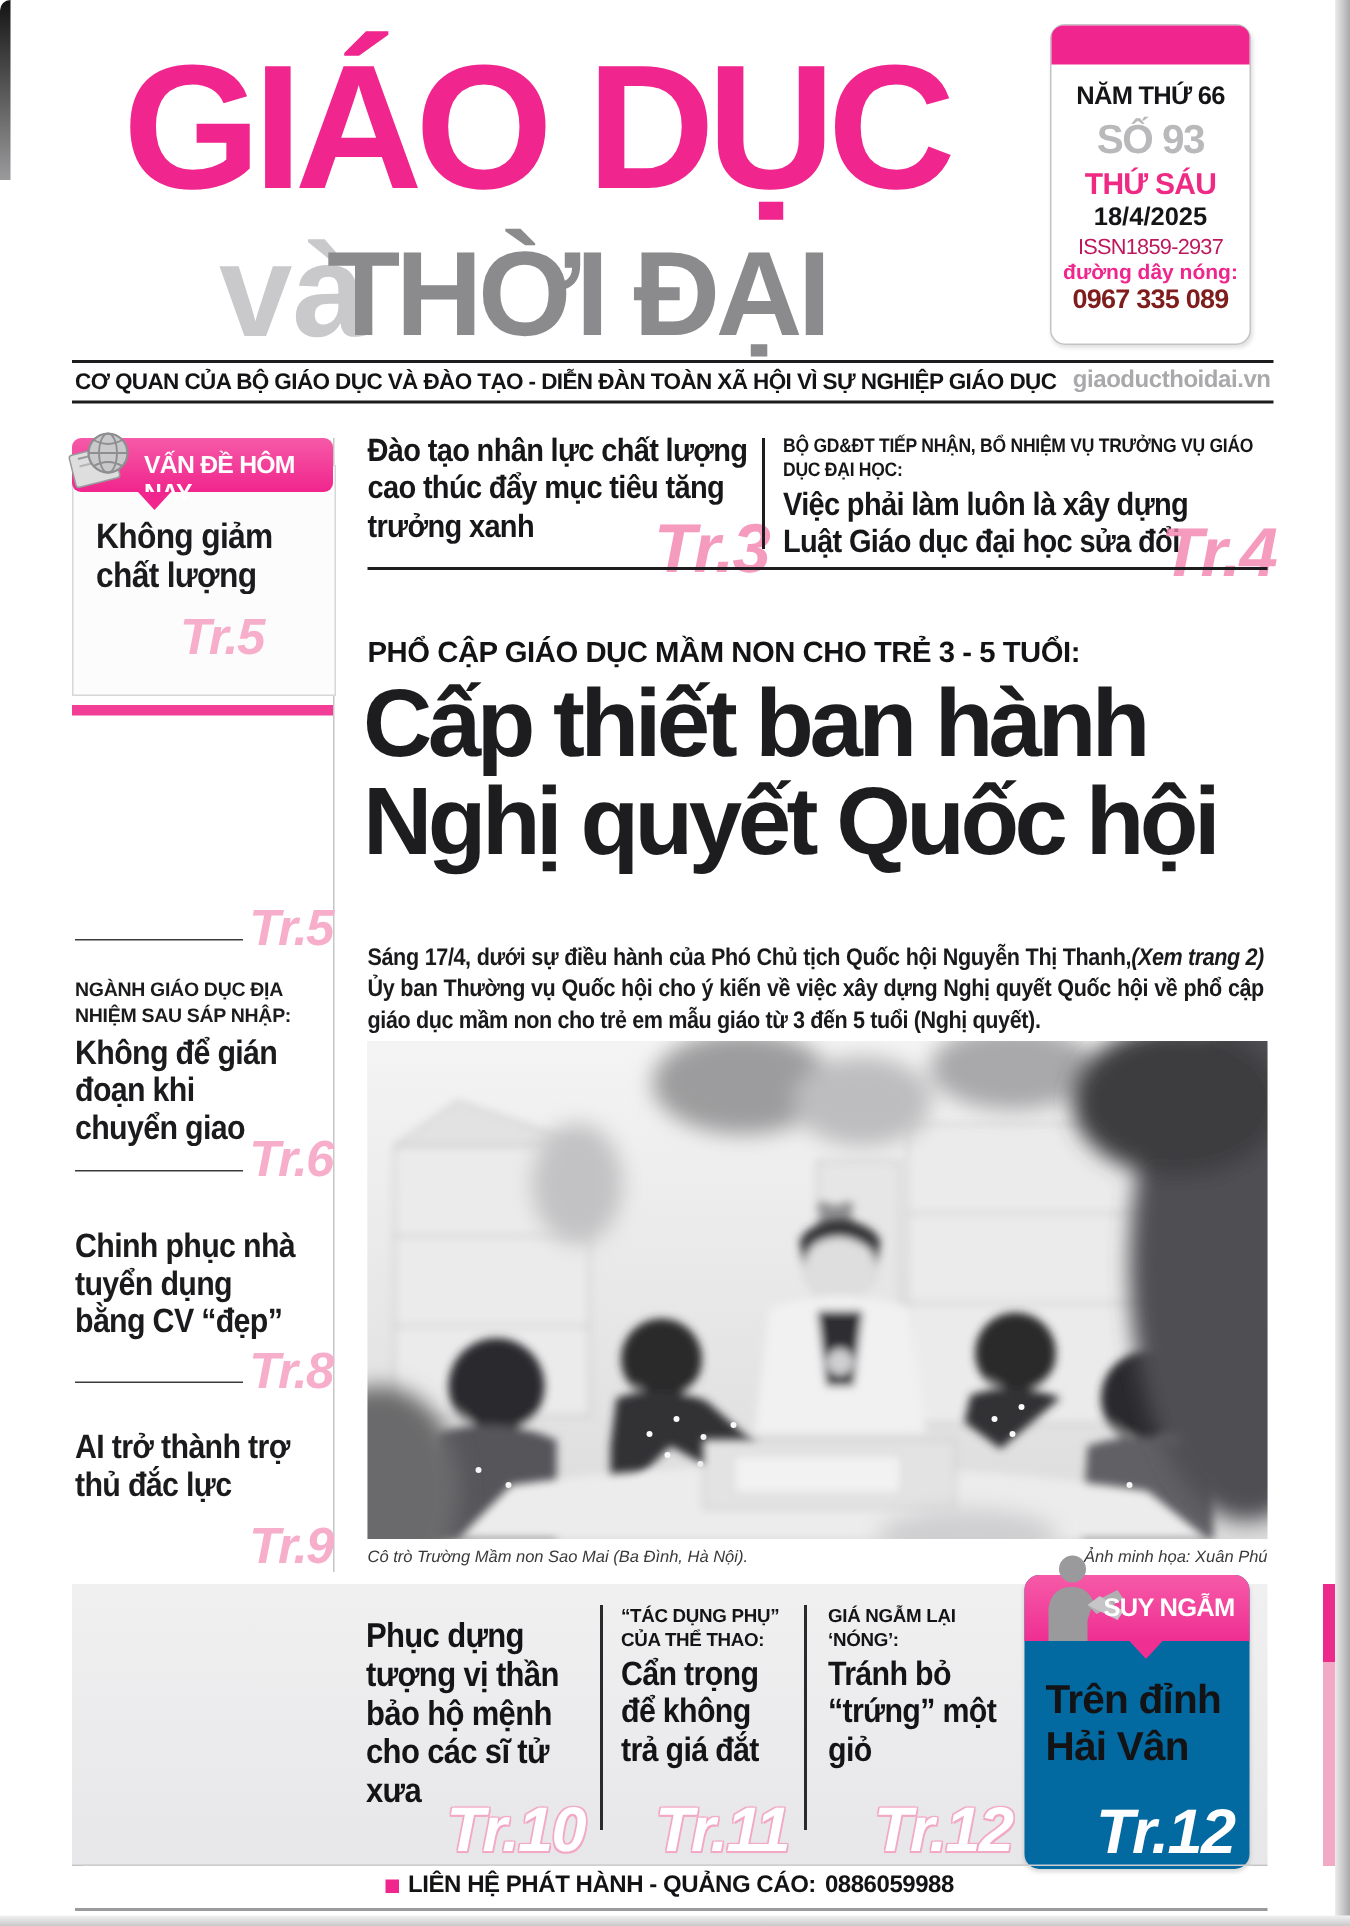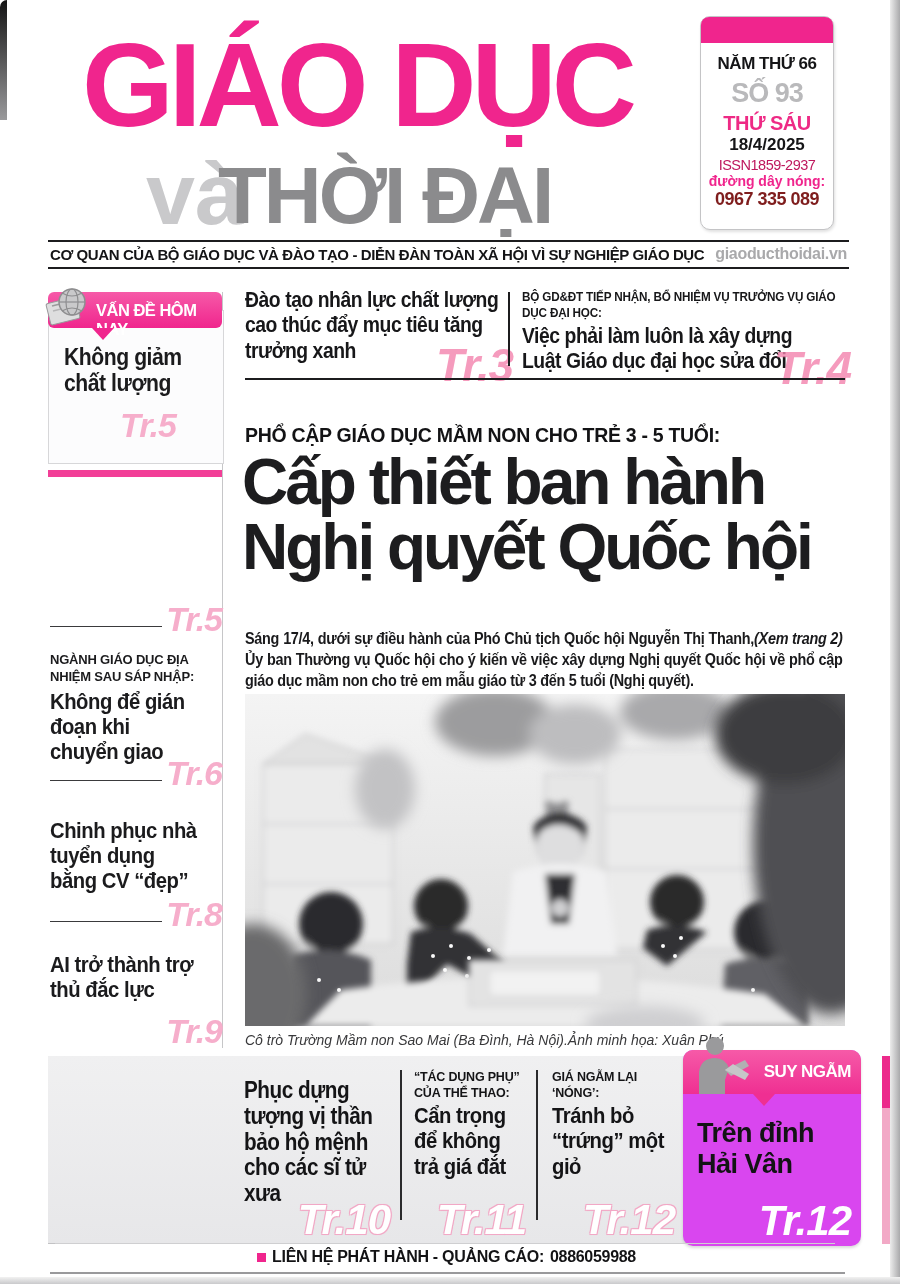--- a/index.html
+++ b/index.html
@@ -54,34 +54,34 @@
   .brief-tr{font-size:46px;font-weight:bold;font-style:italic;color:rgba(242,130,173,0.8);line-height:1;letter-spacing:-1px;}
   .brief-vline{position:absolute;left:508px;top:292px;width:1.5px;height:74px;background:#1c1c1e;}
   .brief-hline{position:absolute;left:245px;top:378px;width:600px;height:2px;background:#1c1c1e;}
 
   
   .lead-kicker{position:absolute;left:245px;top:424px;font-size:19.5px;font-weight:bold;color:#131315;letter-spacing:-0.3px;}
   .lead-headline{position:absolute;left:242px;top:450px;font-size:64px;font-weight:bold;color:#1d1d1f;line-height:1.02;letter-spacing:-3px;white-space:nowrap;}
   .lead-lede{position:absolute;left:245px;top:628px;width:664px;font-size:16px;font-weight:bold;color:#1a1a1c;line-height:1.32;letter-spacing:-0.3px;text-align:justify;}
   .lede-more{float:right;font-style:italic;font-weight:bold;}
   .lead-photo{position:absolute;left:245px;top:694px;width:600px;height:332px;background:#e9e9e9;}
-  .caption-row{position:absolute;left:245px;top:1032px;width:600px;display:flex;font-size:14px;font-style:italic;color:#39393b;}
+  .caption-row{position:absolute;left:245px;top:1032px;width:600px;display:flex;justify-content:space-between;font-size:11px;font-style:italic;color:#39393b;}
 
   
   .bottom-strip{position:absolute;left:48px;top:1056px;width:797px;height:187px;background:linear-gradient(#f0f0f1,#e7e7e9);border-bottom:1px solid #c2c2c4;}
   .bi{position:absolute;top:0;height:100%;}
   .bi1{left:0;width:182px;background:linear-gradient(115deg,#9f9fa1,#c6c6c8 60%,#d8d8da);}
   .bi-kicker{font-weight:bold;color:#141416;font-size:12.5px;line-height:1.25;letter-spacing:-0.2px;}
   .bi-title{font-weight:bold;color:#141416;line-height:1.12;letter-spacing:-0.5px;}
   .bi-tr-white{position:absolute;right:6px;bottom:2px;font-size:42px;font-weight:bold;font-style:italic;color:#fff;line-height:1;letter-spacing:-1px;}
   .bi-tr-outline{position:absolute;right:8px;bottom:2px;font-size:42px;font-weight:bold;font-style:italic;line-height:1;letter-spacing:-1px;color:#fff;text-shadow:0 0 1px #f2a9c6,0 0 2px #f2a9c6, 1px 1px 0 #f2a9c6,-1px -1px 0 #f2a9c6,1px -1px 0 #f2a9c6,-1px 1px 0 #f2a9c6;}
   .bi-vline{position:absolute;top:14px;width:1.5px;height:150px;background:#2a2a2c;}
 
   
-  .sn-box{position:absolute;left:683px;top:1050px;width:178px;height:196px;background:#d946ef;border-radius:10px;box-shadow:0 2px 3px rgba(0,0,0,.15);}
+  .sn-box{position:absolute;left:683px;top:1050px;width:150px;height:196px;background:#0369a1;border-radius:10px;box-shadow:0 2px 3px rgba(0,0,0,.15);}
   .sn-head{position:relative;height:44px;background:linear-gradient(#f65aa8,#ef2f92);border-radius:10px 10px 0 0;}
   .sn-label{position:absolute;right:10px;top:12px;color:#fff;font-size:17px;font-weight:bold;letter-spacing:-0.5px;}
   .sn-notch{position:absolute;left:70px;top:44px;width:0;height:0;border-left:11px solid transparent;border-right:11px solid transparent;border-top:12px solid #ef2f92;}
   .sn-title{position:absolute;left:14px;top:68px;font-size:27px;font-weight:bold;color:#131315;line-height:1.15;letter-spacing:-0.5px;}
   .sn-tr{position:absolute;right:10px;bottom:4px;font-size:42px;font-weight:bold;font-style:italic;color:#fff;line-height:1;letter-spacing:-1px;}
 
   
   .footer-line1{position:absolute;left:55px;top:1243px;width:780px;height:1px;background:#cfcfd1;}
   .footer-row{position:absolute;left:48px;top:1248px;width:797px;display:flex;justify-content:center;align-items:center;gap:6px;}
   .footer-bullet{width:9px;height:9px;background:#f0258d;}

